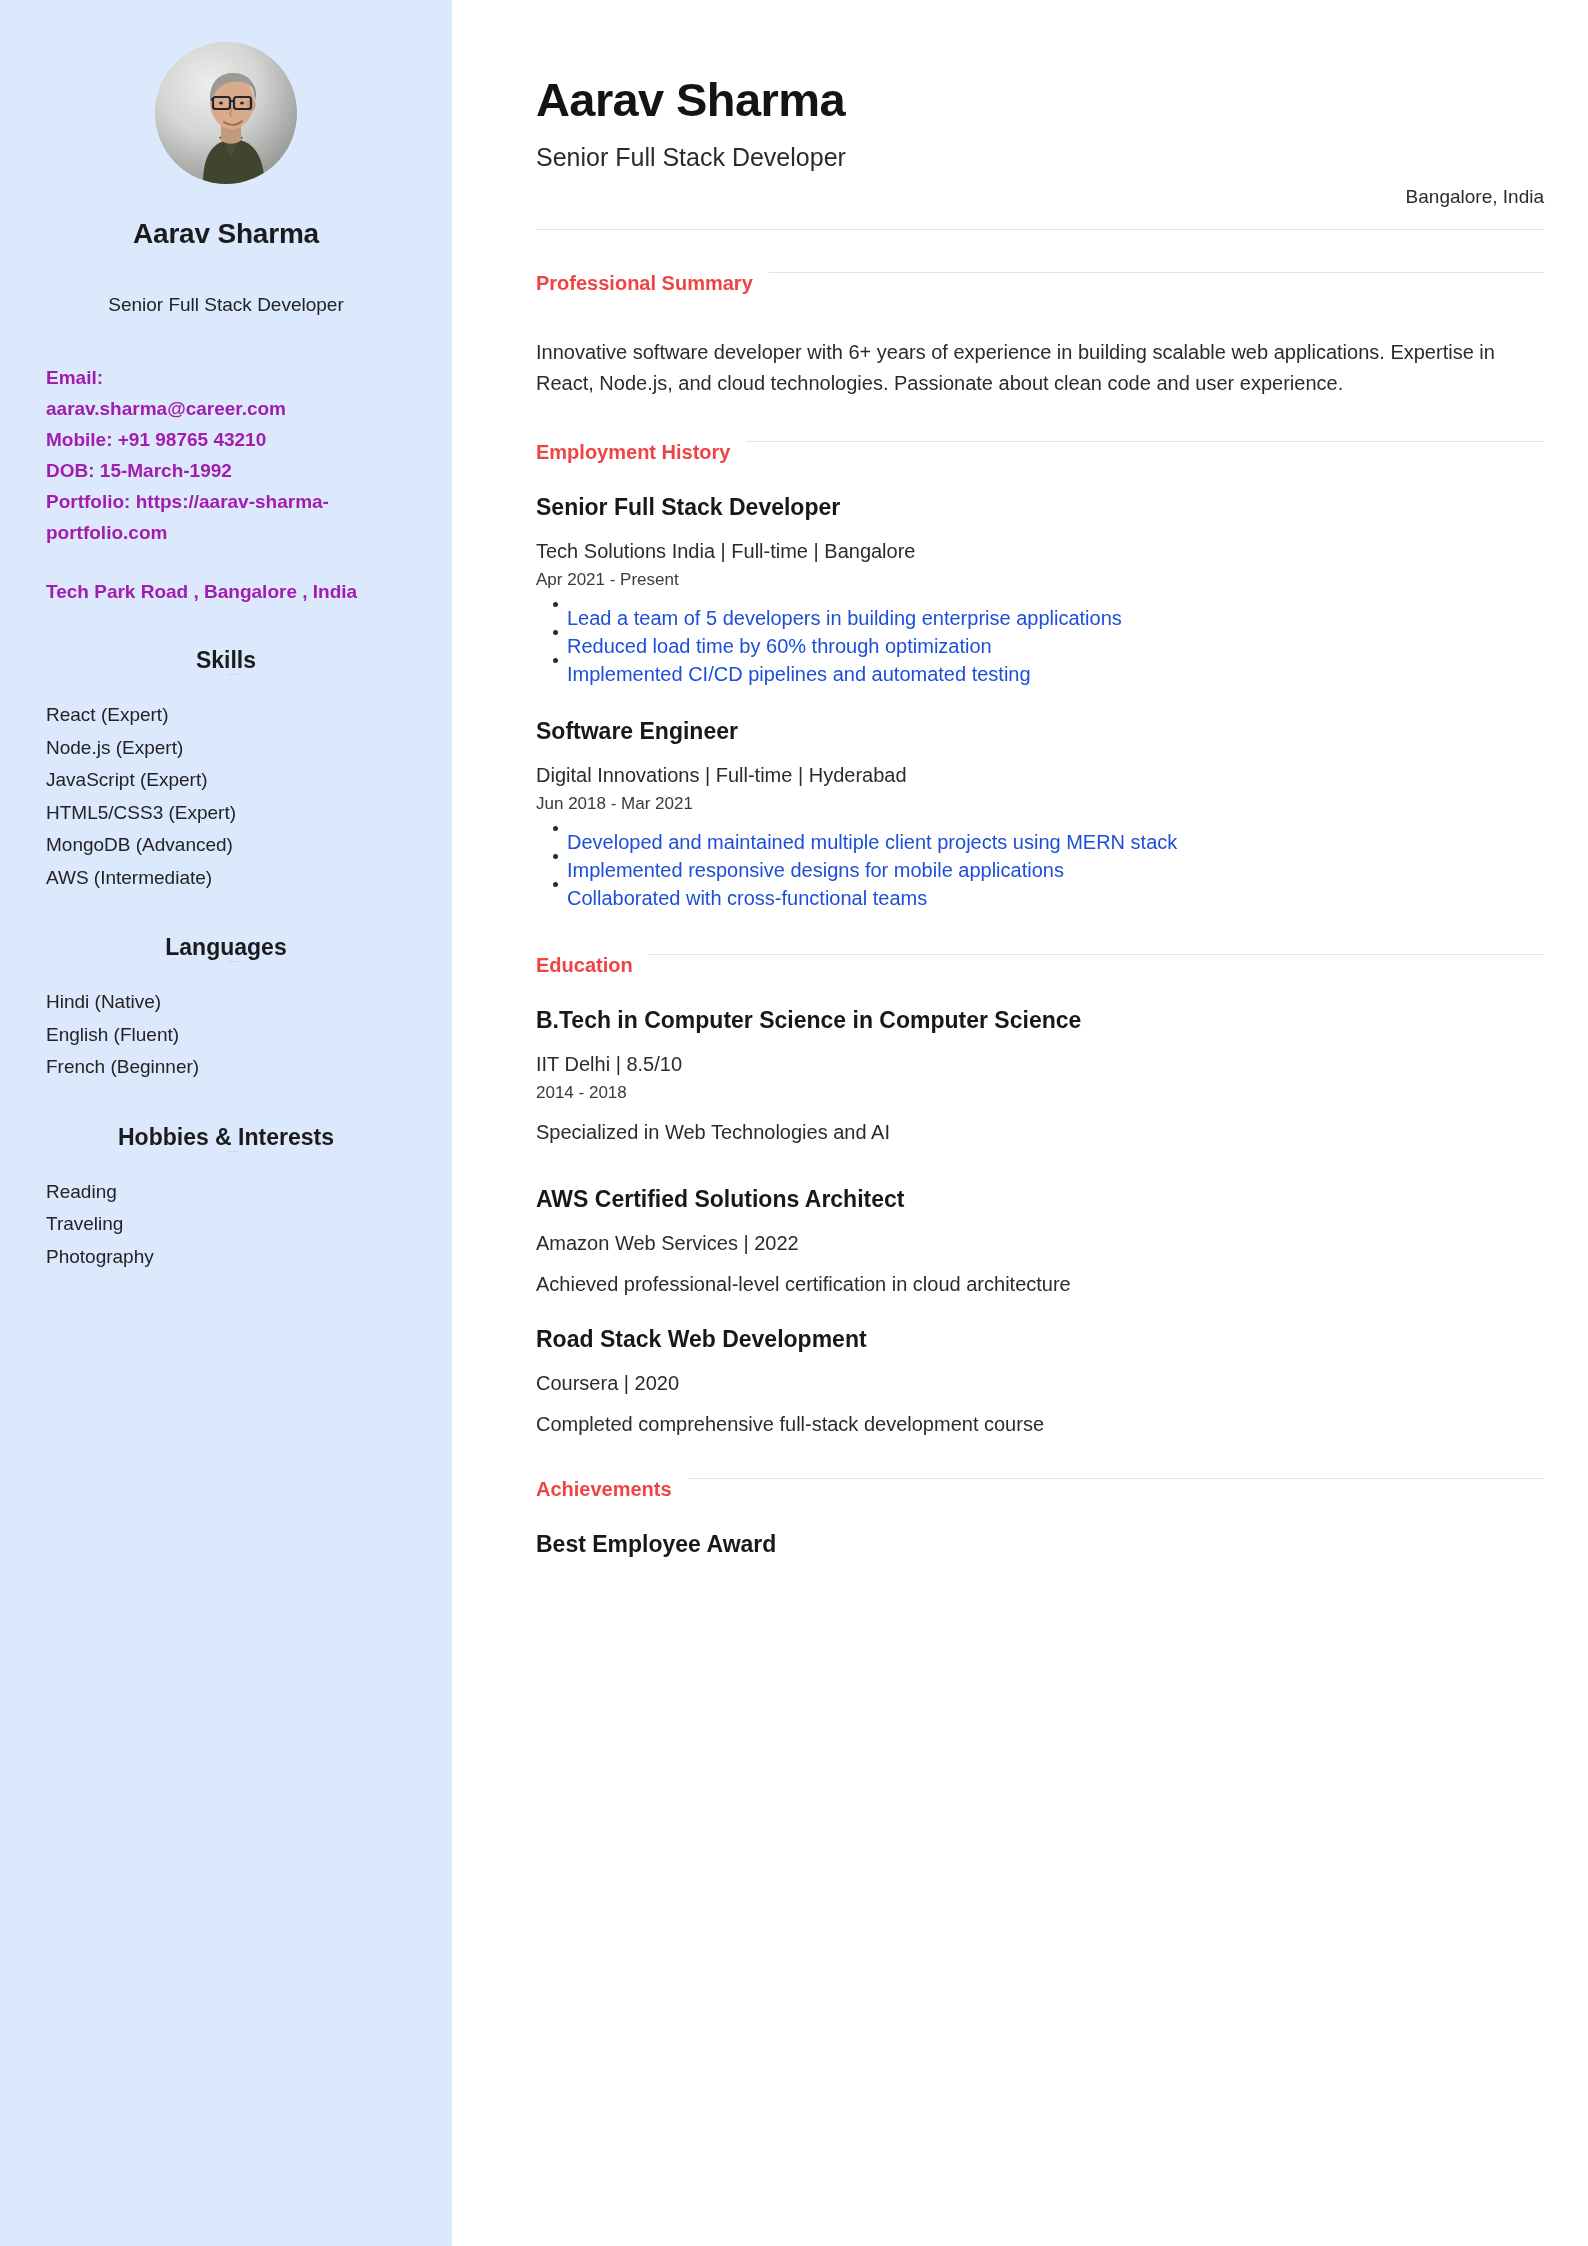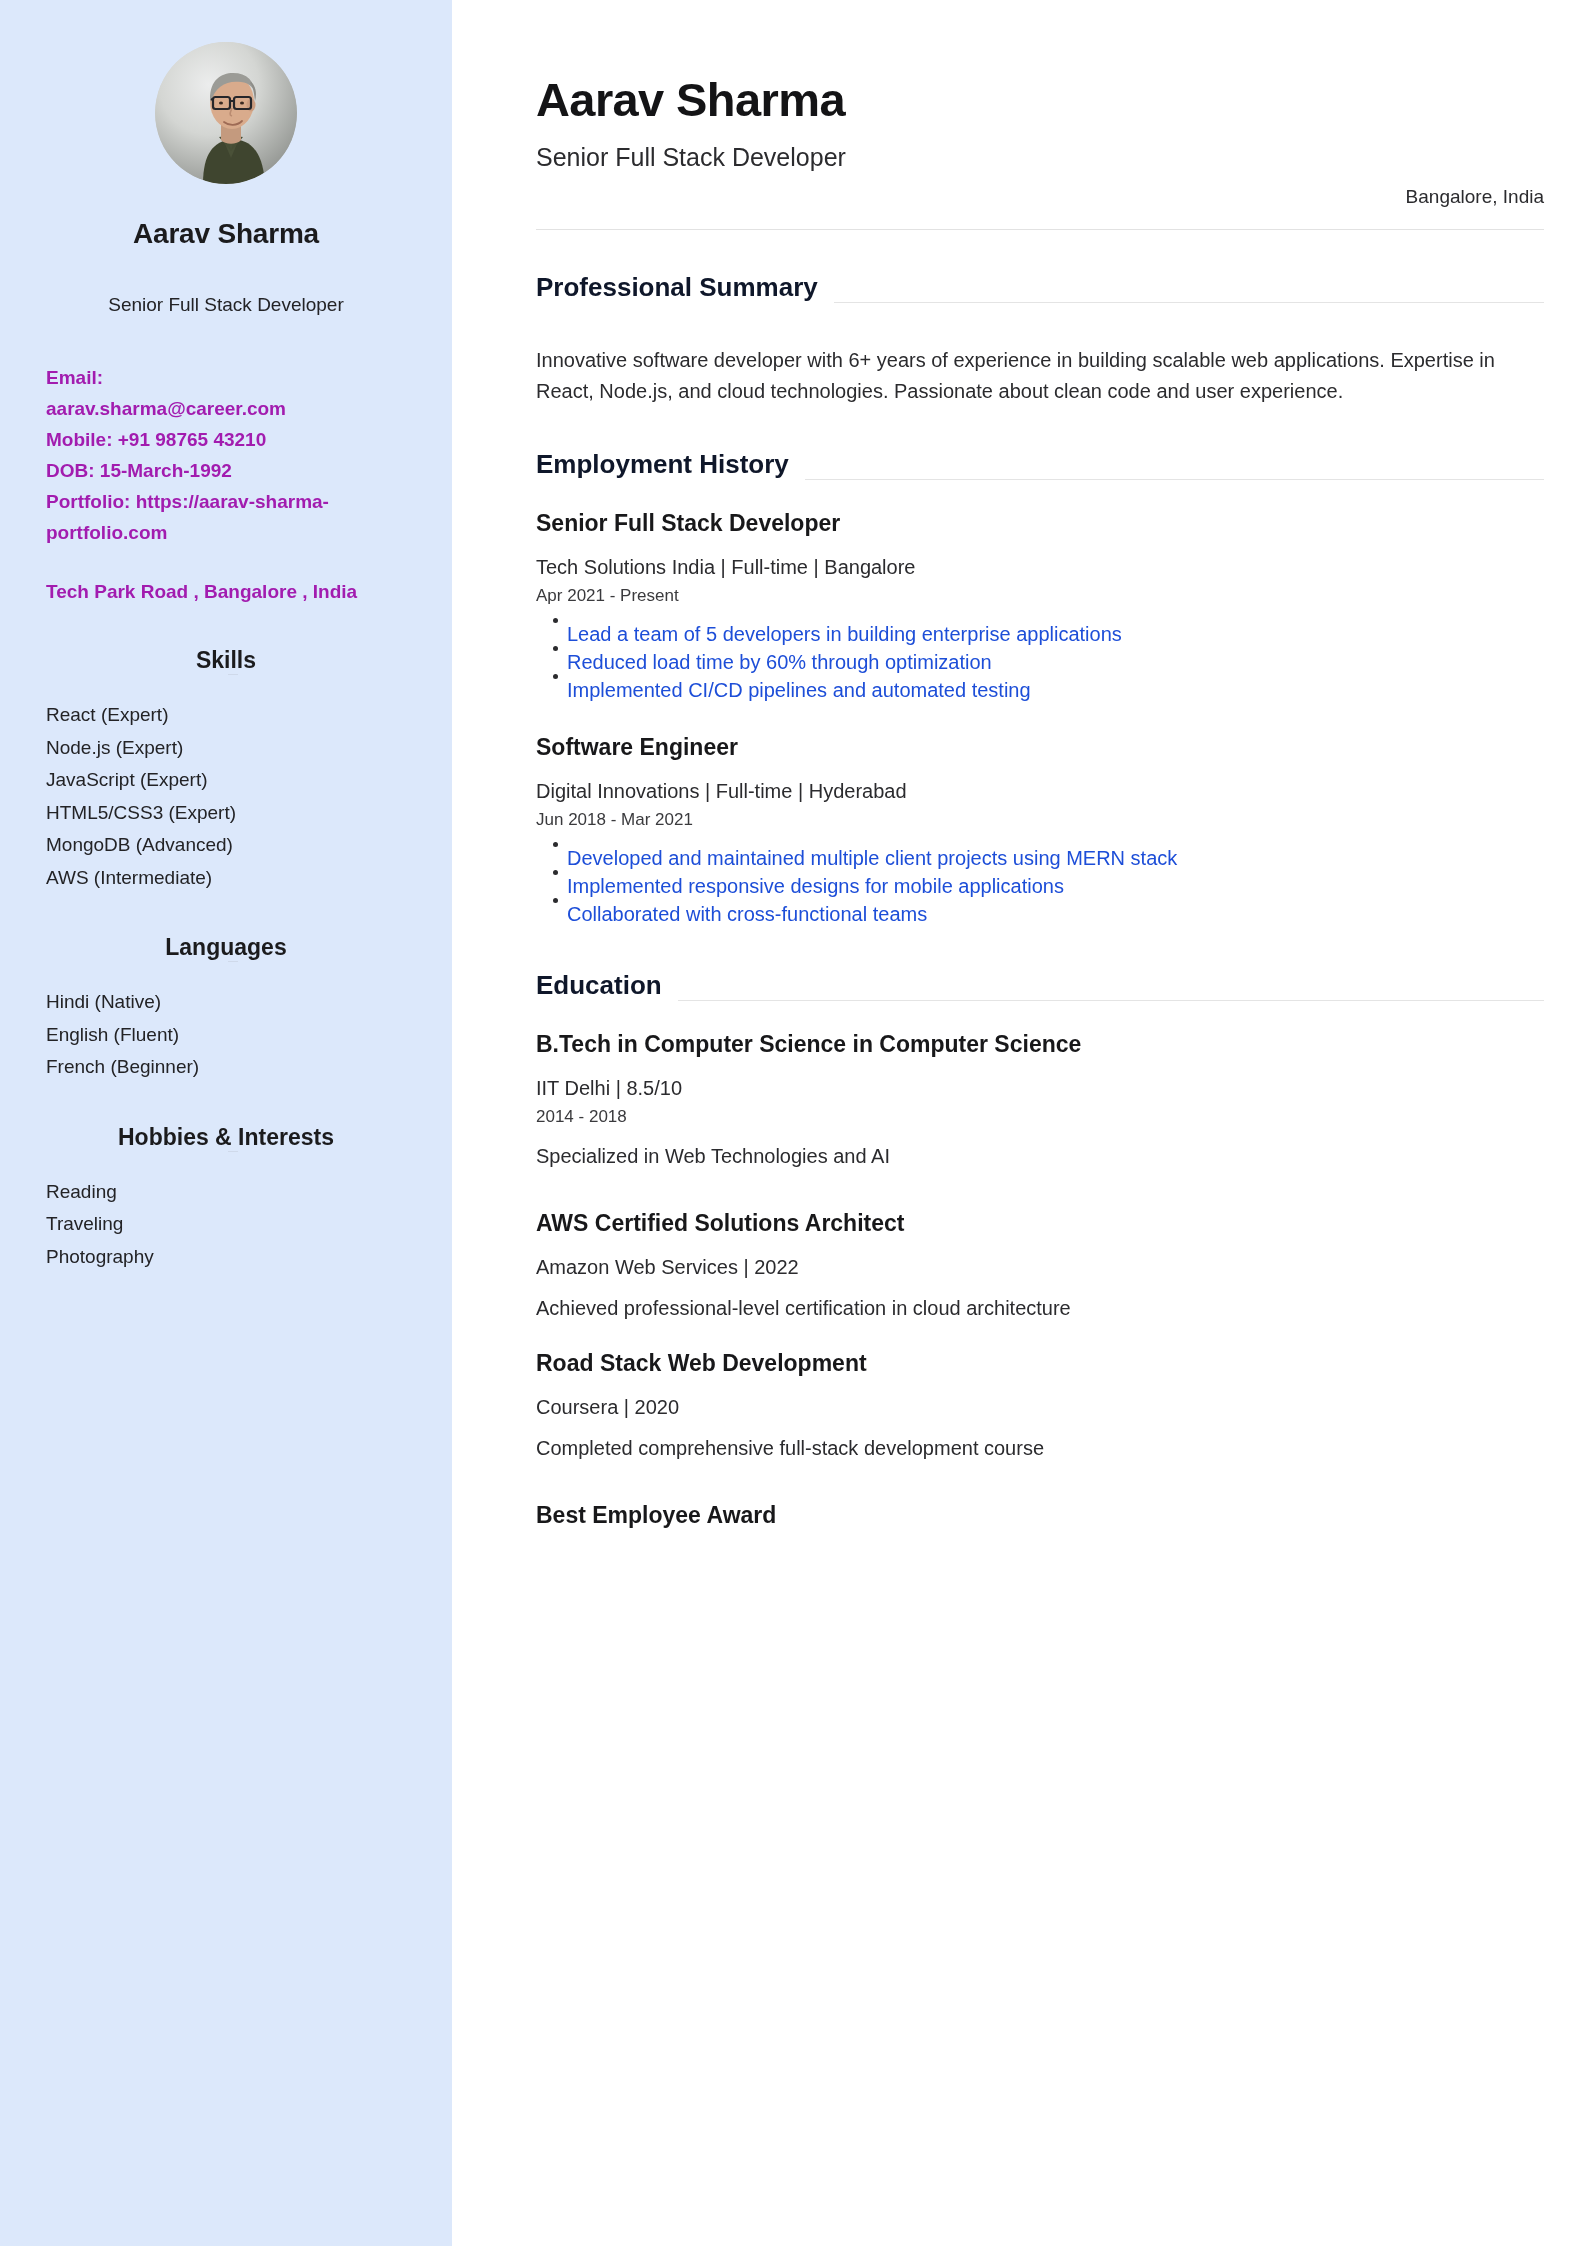--- a/index.html
+++ b/index.html
@@ -125,24 +125,24 @@
   .head-rule {
     height:1px;
     background:#e2e2e2;
     margin-top:21px;
   }
 
   .section { margin-top:42px; }
 
   .sec-heading {
     display:flex;
-    align-items:flex-end;
-    font-size:26px;
-    font-weight:bold;
-    color:#0f172a;
+    align-items:flex-start;
+    font-size:20px;
+    font-weight:bold;
+    color:#ef4444;
     white-space:nowrap;
   }
   .sec-heading .rule {
     flex:1 1 auto;
     height:1px;
     background:#e4e4e4;
     margin-left:16px;
     min-width:10px;
   }
 
@@ -374,19 +374,23 @@
         <div class="entry-extra">Achieved professional-level certification in cloud architecture</div>
       </div>
       <div class="entry">
         <div class="entry-title">Road Stack Web Development</div>
         <div class="entry-meta">Coursera | 2020</div>
         <div class="entry-extra">Completed comprehensive full-stack development course</div>
       </div>
     </section>
 
     <section class="section">
+      <div class="sec-heading">
+        <span>Achievements</span>
+        <span class="rule"></span>
+      </div>
       <div class="entry">
         <div class="entry-title">Best Employee Award</div>
       </div>
     </section>
 
   </main>
 </div>
 
 </body></html>

